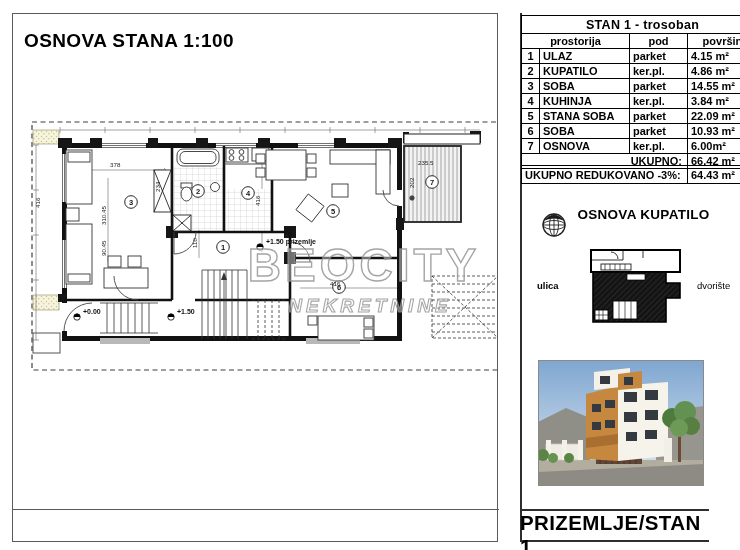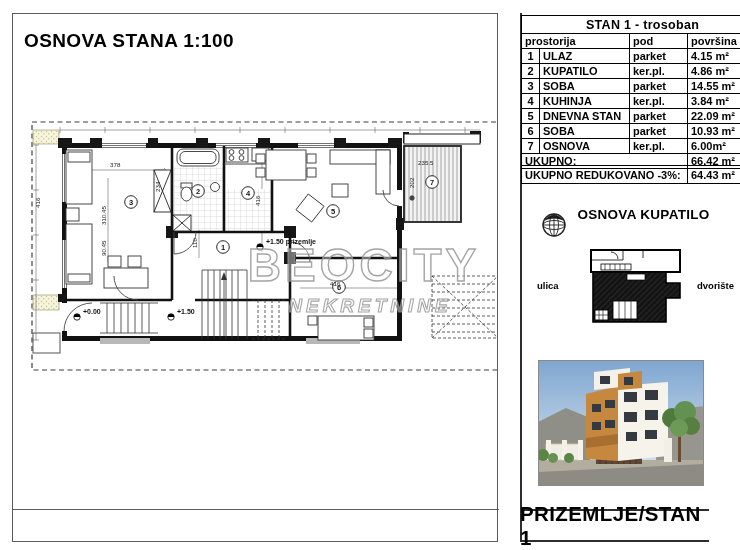--- a/index.html
+++ b/index.html
@@ -10,35 +10,35 @@
   #left-strip-line{left:12px;top:509px;width:487px;height:0;border-top:1.5px solid #5a5a5a;}
   #plan-title{left:24px;top:30px;font-size:19px;font-weight:bold;letter-spacing:.4px;white-space:nowrap;}
   #plan-svg{left:13px;top:50px;}
   
   #right-divider{left:520px;top:13px;width:0;height:528px;border-left:2px solid #2e2e2e;}
   table.area-table{position:absolute;left:521px;top:15px;width:242px;table-layout:fixed;
     border-collapse:collapse;font-weight:bold;}
   table.area-table td{border:1.6px solid #000;font-size:11px;line-height:12px;height:14px;
     padding:0 3px;white-space:nowrap;overflow:hidden;}
   tr.t-title td{text-align:center;font-size:12.5px;height:17px;letter-spacing:.3px;}
-  tr.t-head td{text-align:left;}
+  tr.t-head td{text-align:center;}
   td.c-num{text-align:center;padding:0;}
   td.c-area{padding-left:6px;}
-  tr.t-total td.tl{padding-right:5px;}
+  tr.t-total td.tl{text-align:right;padding-right:5px;}
   table.reduced{top:165px;}
   table.reduced td{height:17px;}
   table.reduced td.tl{text-align:right;padding-right:13px;}
   #mid-title{left:556px;top:207px;width:175px;text-align:center;font-size:13.5px;font-weight:bold;letter-spacing:.3px;}
   #globe{left:540px;top:209px;}
   #site-svg{left:583px;top:246px;}
   #street-label{left:537px;top:280px;font-size:9.5px;font-weight:bold;}
-  #yard-label{left:697px;top:280px;font-size:9.5px;font-weight:bold;}
+  #yard-label{left:697px;top:280px;font-size:9.5px;font-weight:normal;}
   #photo-svg{left:538px;top:360px;}
   #sheet-footer{left:520px;top:509px;width:189px;height:29px;border-top:2px solid #2e2e2e;
-    border-bottom:2px solid #2e2e2e;display:flex;align-items:center;justify-content:center;
+    border-bottom:2px solid #2e2e2e;display:flex;justify-content:center;
     font-size:20.5px;font-weight:bold;letter-spacing:.4px;}
   svg text{font-family:"Liberation Sans",sans-serif;}
 </style>
 </head>
 <body>
 
 <div id="left-frame" class="abs"></div>
 <div id="left-strip-line" class="abs"></div>
 <div id="plan-title" class="abs">OSNOVA STANA 1:100</div>
 
@@ -321,21 +321,21 @@
         <td class="c-area">14.55 m²</td>
       </tr>
   <tr>
         <td class="c-num">4</td>
         <td>KUHINJA</td>
         <td>ker.pl.</td>
         <td class="c-area">3.84 m²</td>
       </tr>
   <tr>
         <td class="c-num">5</td>
-        <td>DNEVNA STAN</td>
+        <td>STANA SOBA</td>
         <td>parket</td>
         <td class="c-area">22.09 m²</td>
       </tr>
   <tr>
         <td class="c-num">6</td>
         <td>SOBA</td>
         <td>parket</td>
         <td class="c-area">10.93 m²</td>
       </tr>
   <tr>

